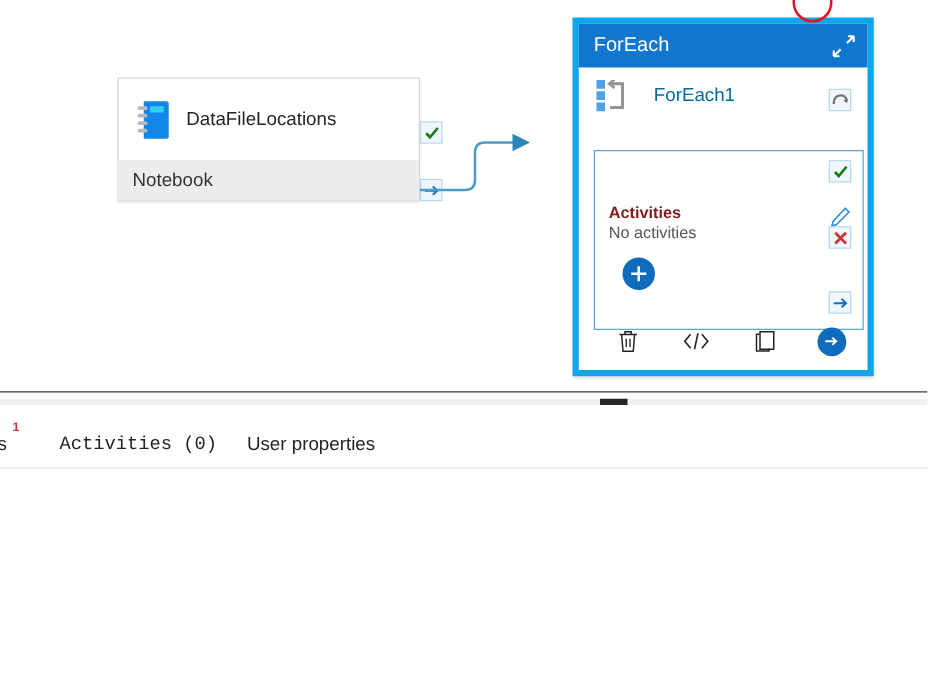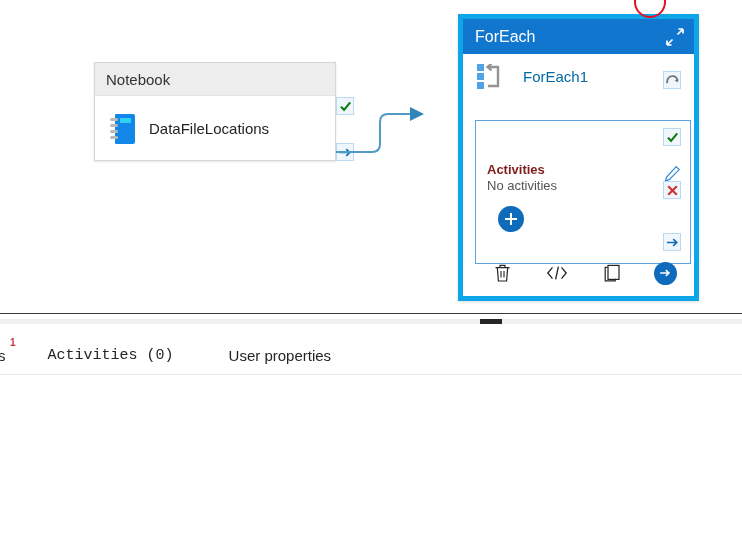--- a/index.html
+++ b/index.html
@@ -94,44 +94,44 @@
   #splitter-track { position:absolute; left:0; top:6px; width:742px; height:5px; background:#f0f0f0; }
   #splitter-grip { position:absolute; left:480px; top:6px; width:22px; height:5px; background:#262626; cursor:ns-resize; }
 
   
   #panel { position:absolute; left:0; top:325px; width:742px; height:223px; background:#fff; }
   #tabs { position:absolute; left:0; top:10px; height:40px; display:flex; align-items:center; }
   .tab { position:relative; font-size:15px; color:#242424; cursor:pointer; white-space:nowrap; }
   #tab-settings { margin-left:-22px; padding-right:4px; }
   #tab-settings-badge { position:absolute; right:-6px; top:-10px; font-size:10px; font-weight:bold; color:#d13438; }
   #tab-activities { margin-left:38px;font-family:Liberation Mono, monospace; }
-  #tab-userprops { margin-left:55px; }
+  #tab-userprops { margin-left:24px; }
   #tabs-underline { position:absolute; left:0; top:49px; width:742px; height:1px; background:#e6e6e6; }
 </style>
 </head>
 <body>
 
 <div id="root">
 
   <div id="canvas">
 
     <div id="notebook-card">
-      <div id="notebook-header">
-        <span>Notebook</span>
-      </div>
       <div id="notebook-body">
         <span class="nb-icon">
           <span class="cover"></span>
           <span class="strip"></span>
           <span class="ring r1"></span>
             <span class="ring r2"></span>
           <span class="ring r3"></span>
             <span class="ring r4"></span>
         </span>
         <span id="notebook-name">DataFileLocations</span>
+      </div>
+      <div id="notebook-header">
+        <span>Notebook</span>
       </div>
     </div>
 
     <div class="port" style="left:336px; top:97px;">
       <svg width="13" height="13" viewBox="0 0 13 13">
         <path d="M2 6.6 L5 9.8 L11.2 2.4" stroke="#107c10" stroke-width="2.1" fill="none"></path>
       </svg>
     </div>
     <div class="port" style="left:336px; top:143px;">
       <svg width="13" height="13" viewBox="0 0 13 13">

